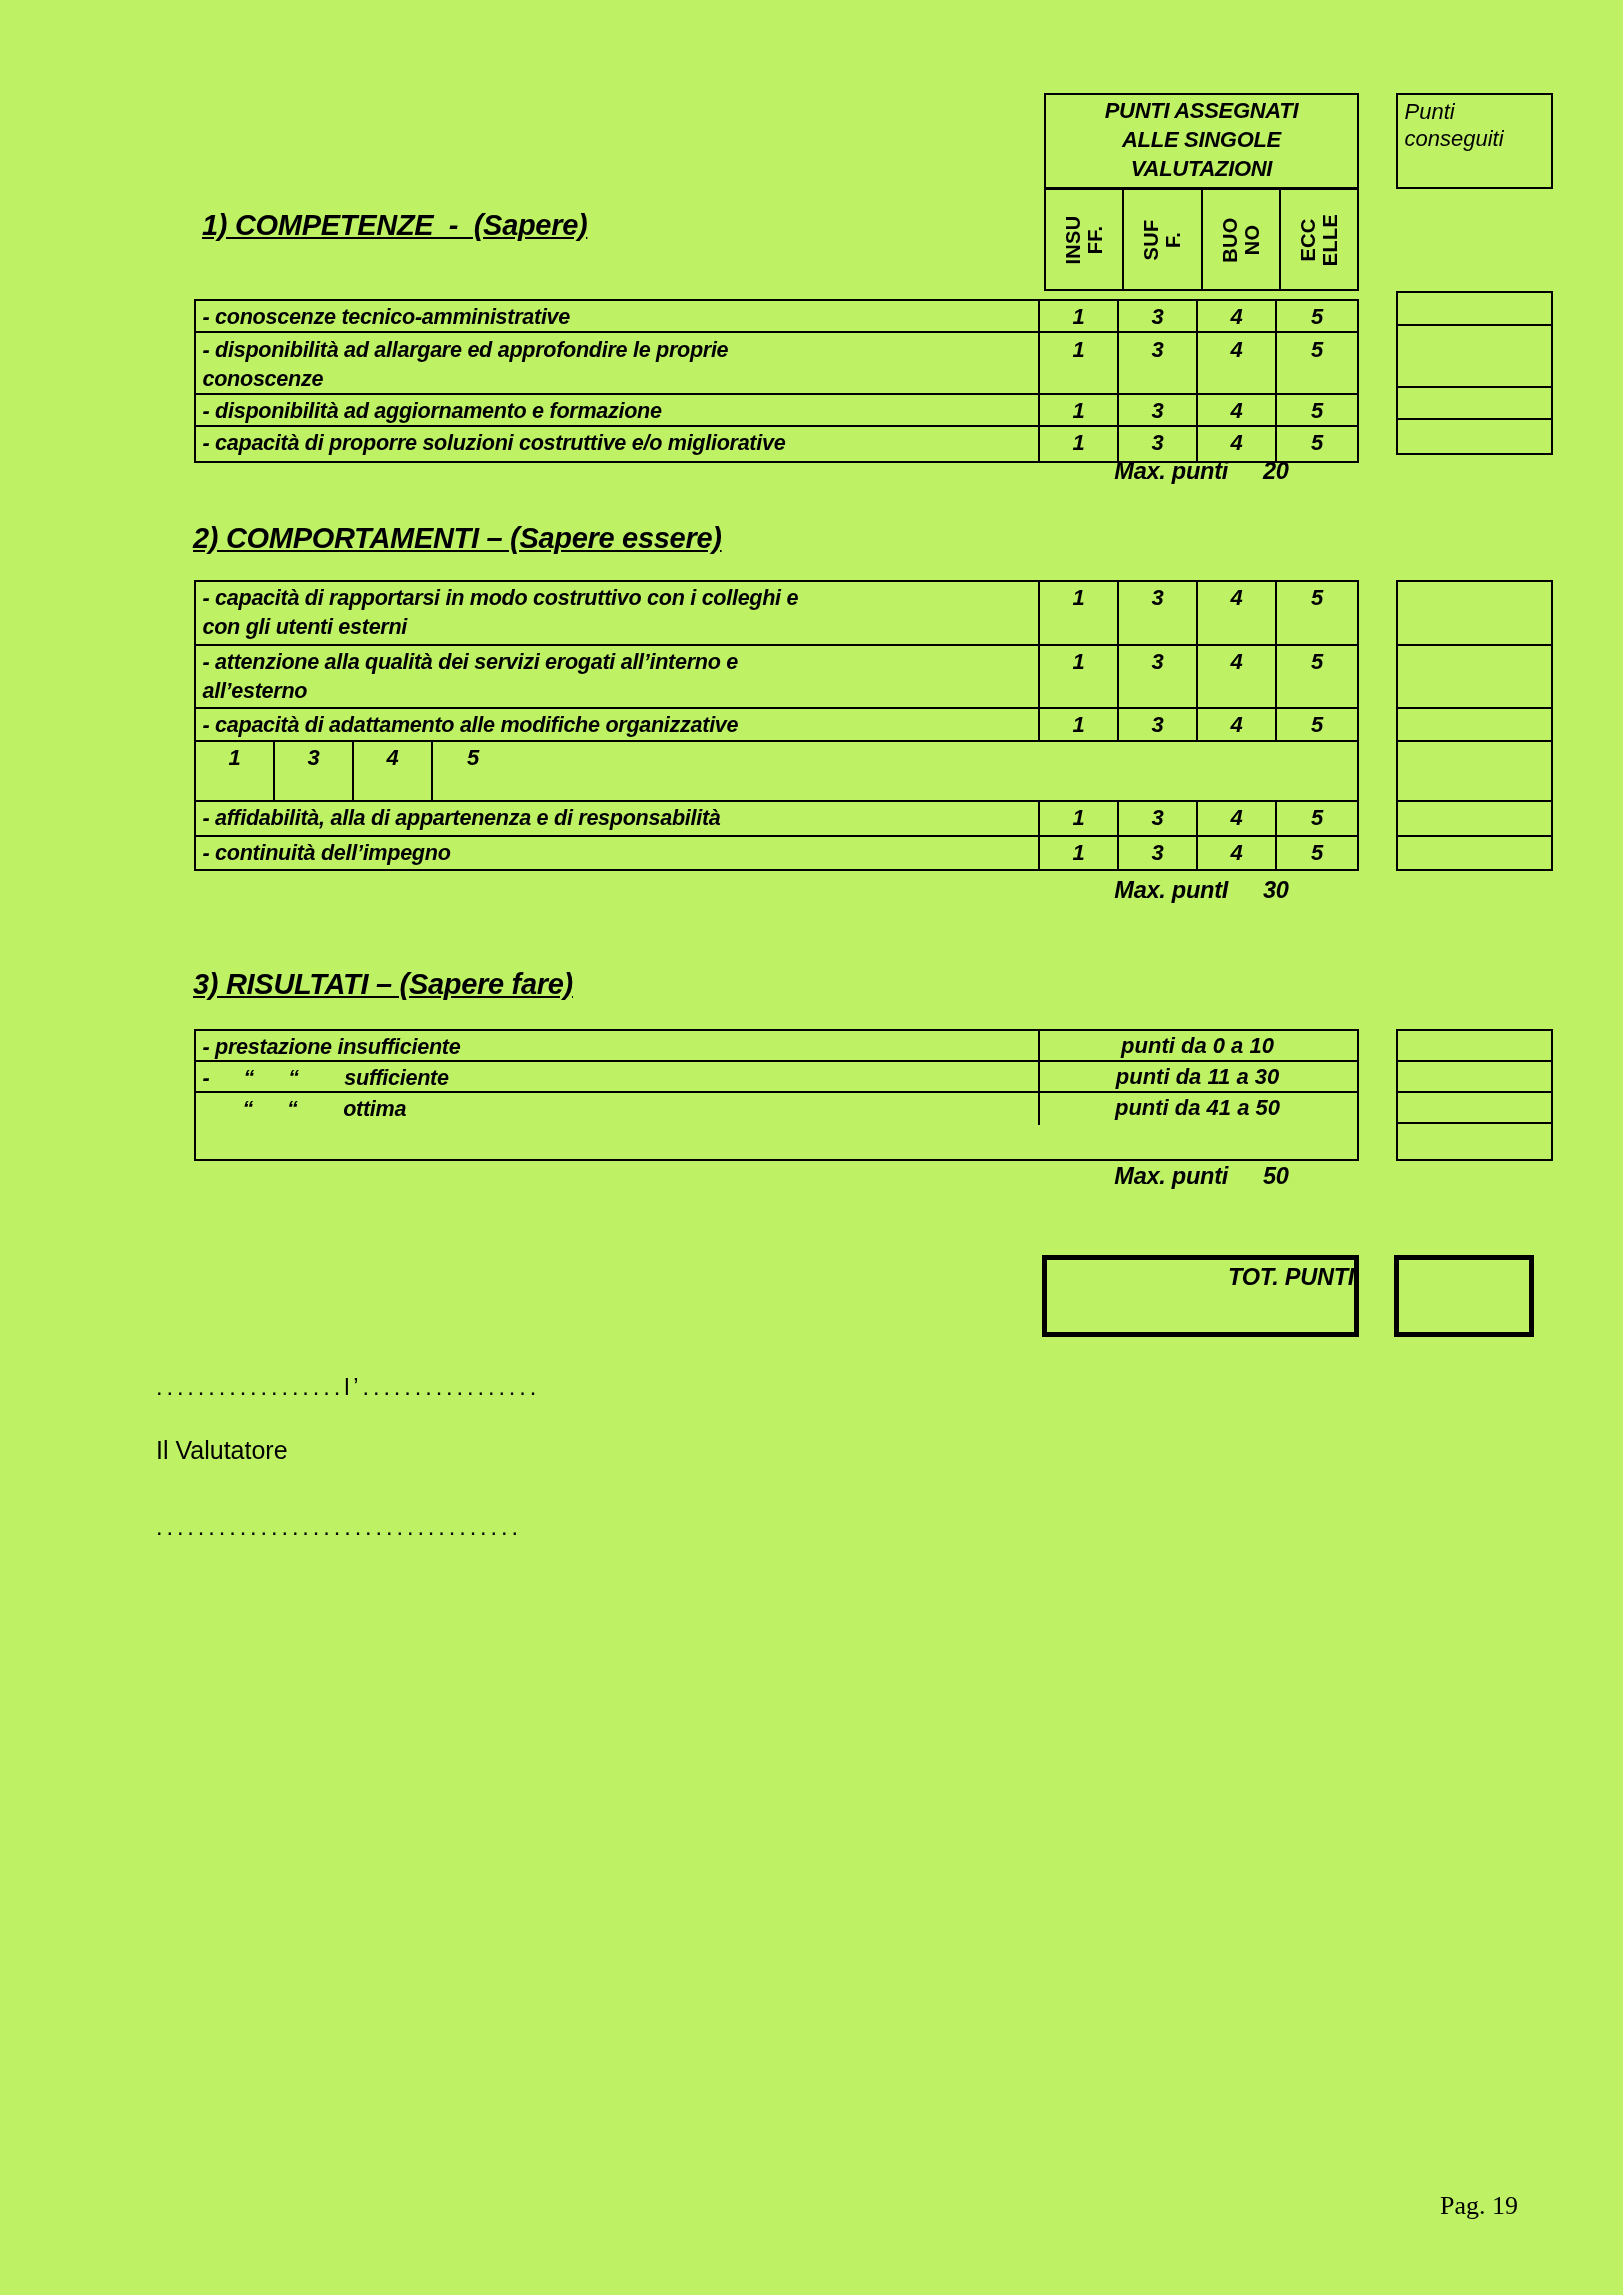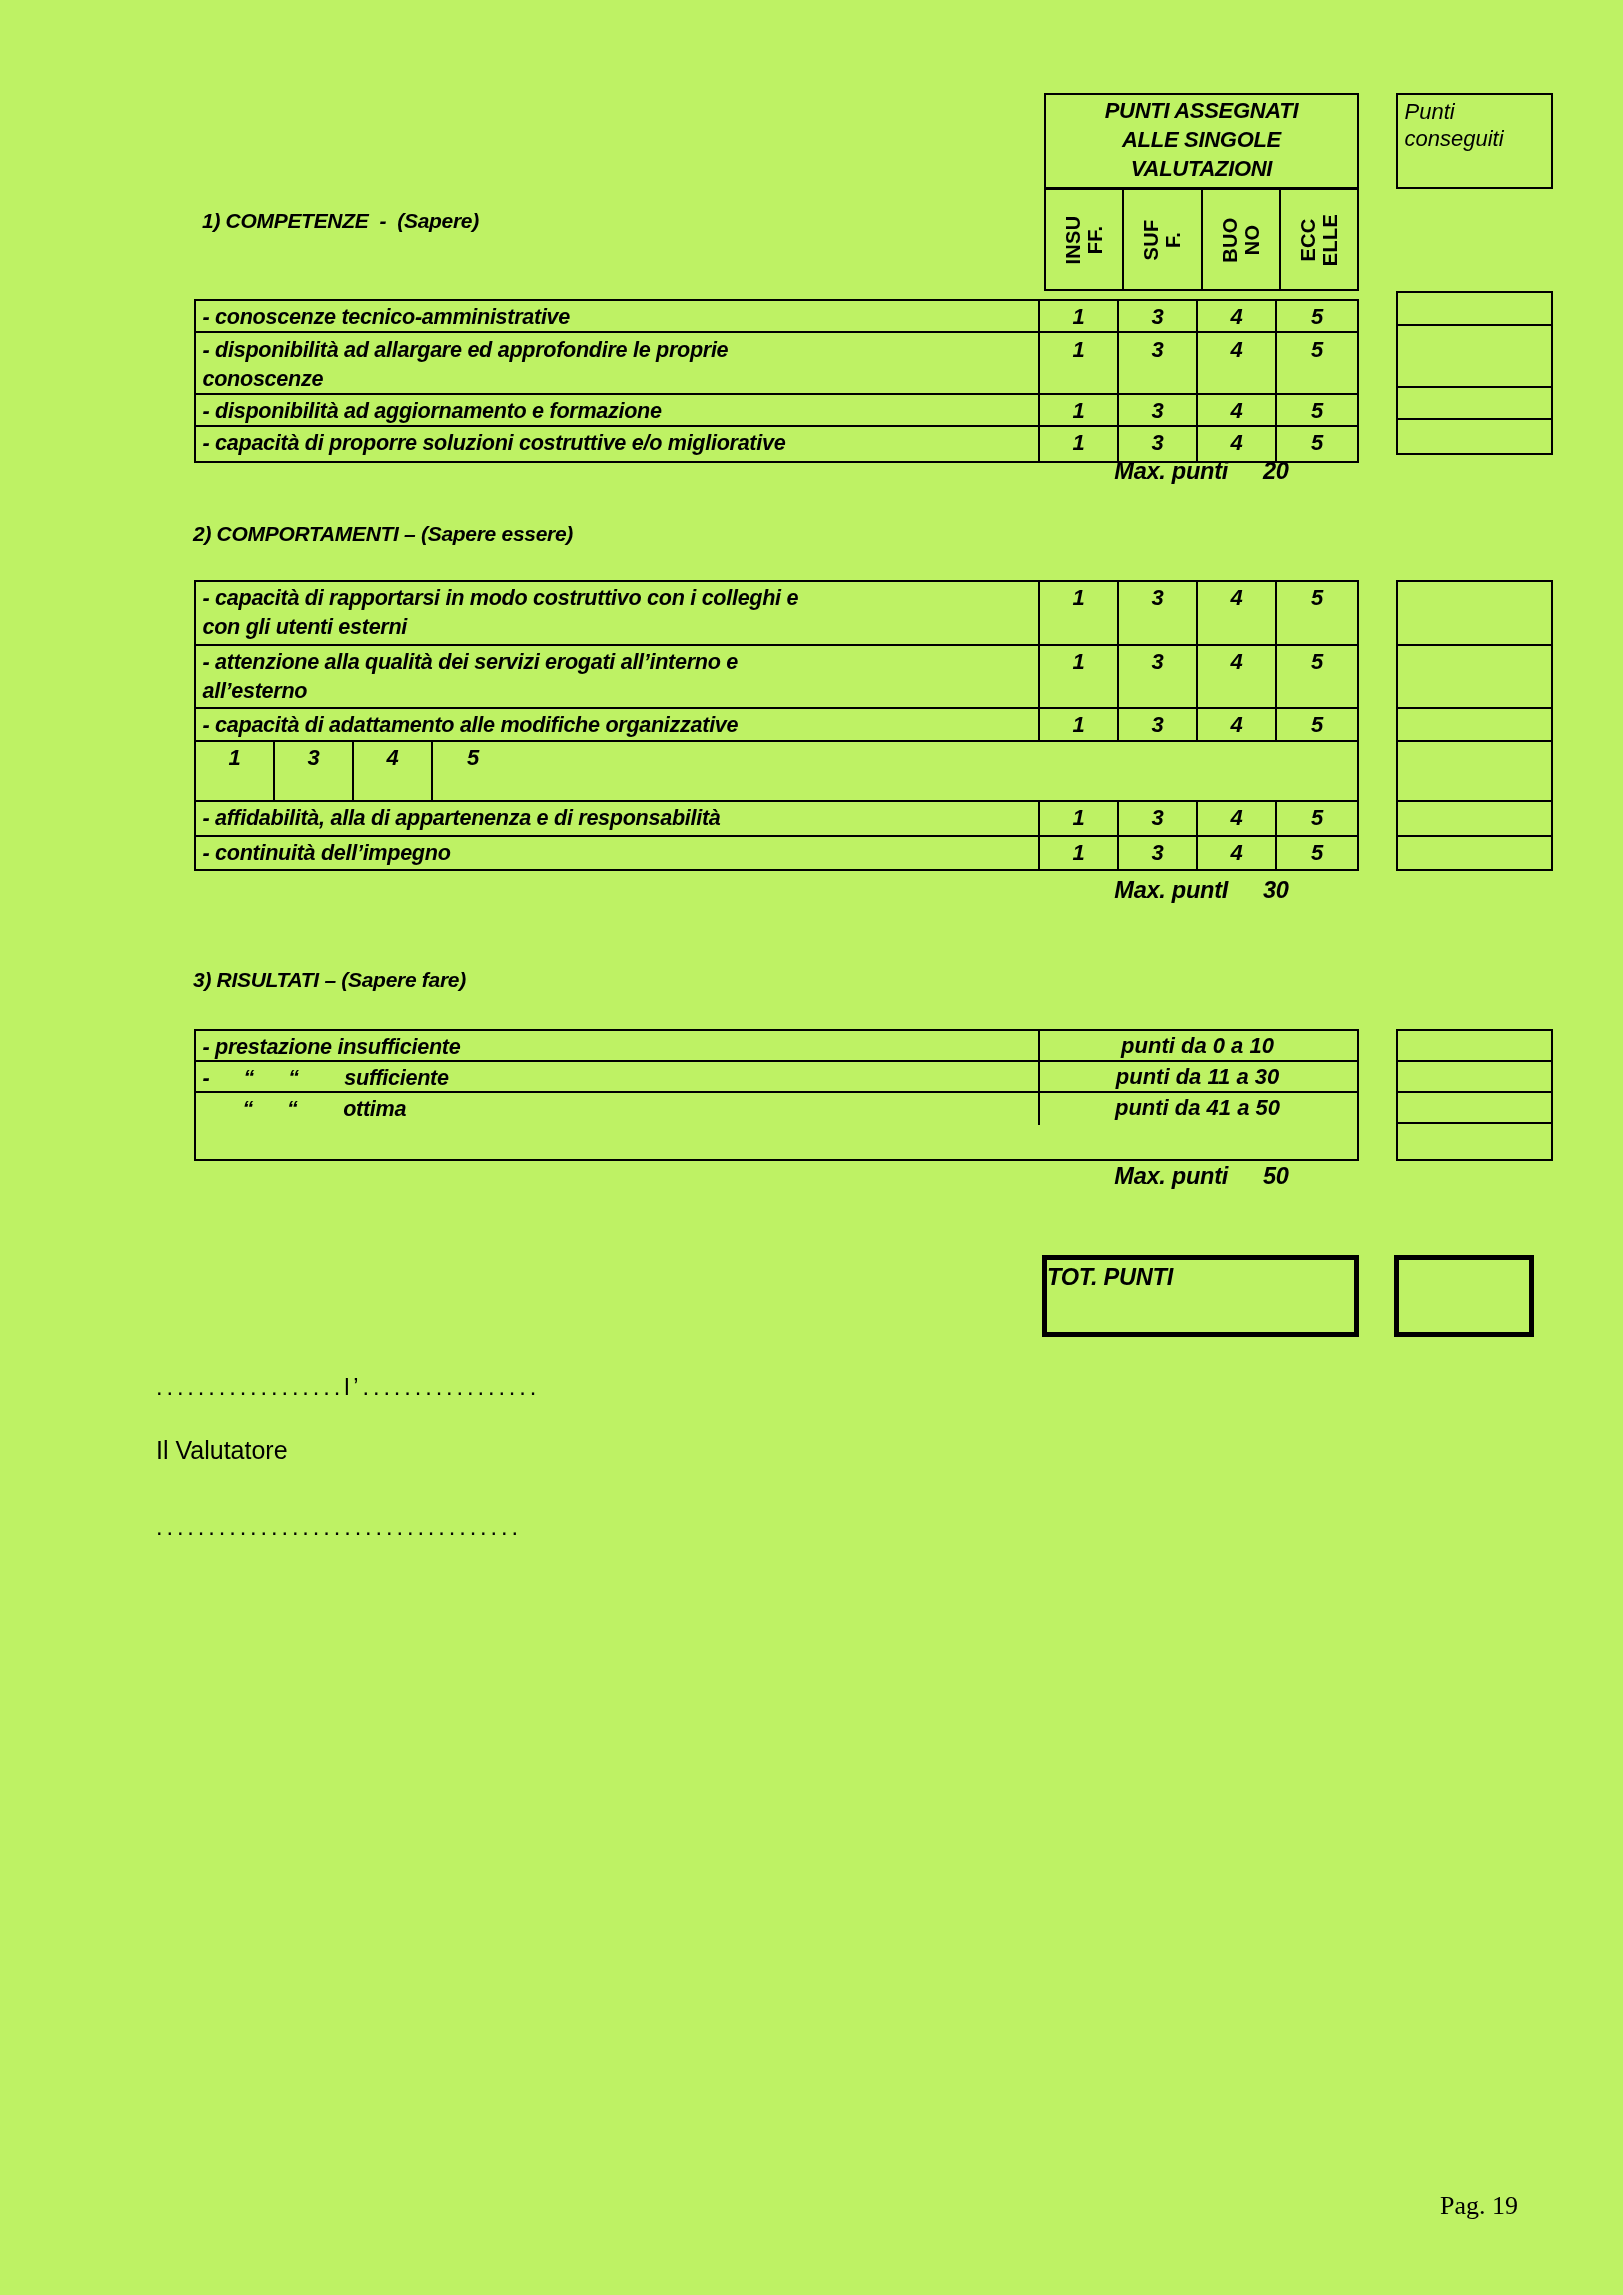--- a/index.html
+++ b/index.html
@@ -20,21 +20,21 @@
   }
 
   .vrow { display:flex; height:100%; }
   .vcell { flex:1; border-right:2.6px solid #000; display:flex; align-items:center; justify-content:center; }
   .vcell:last-child { border-right:none; }
   .vtext {
     transform:rotate(-90deg); font-weight:bold; font-size:20px; line-height:22px;
     text-align:center; white-space:pre-line; letter-spacing:0.3px;
   }
 
-  .sec-title { font-weight:bold; font-style:italic; font-size:21px; letter-spacing:-0.3px; }
+  .sec-title { font-weight:bold; font-style:italic; font-size:29px; letter-spacing:-0.3px;text-decoration:underline; }
 
   .tbl { border:2.6px solid #000; display:flex; flex-direction:column; }
   .trow { display:flex; border-bottom:2.6px solid #000; box-sizing:border-box; }
   .trow:last-child { border-bottom:none; }
   .cell-desc {
     width:844px; box-sizing:border-box; border-right:2.6px solid #000;
     font-weight:bold; font-style:italic; font-size:21.6px; line-height:29px;
     letter-spacing:-0.3px; padding:1.3px 10.5px 0 6.5px; white-space:pre-line;
   }
   .cell-val {
@@ -50,21 +50,21 @@
 
   .rcol { border:2.6px solid #000; display:flex; flex-direction:column; }
   .rbox { border-bottom:2.6px solid #000; box-sizing:border-box; }
   .rbox:last-child { border-bottom:none; }
 
   .maxline {
     display:flex; justify-content:center; gap:35px;
     font-weight:bold; font-style:italic; font-size:23.6px; letter-spacing:-0.3px;
   }
 
-  .tot-label { text-align:left; font-weight:bold; font-style:italic; font-size:23.6px; padding-top:3.9px; letter-spacing:-0.3px; }
+  .tot-label { text-align:right; font-weight:bold; font-style:italic; font-size:23.6px; padding-top:3.9px; letter-spacing:-0.3px; }
 
   .dots { font-size:23.6px; letter-spacing:3.9px; line-height:29px; }
   .plain { font-size:25px; line-height:30px; }
   .pagenum { font-family:"Liberation Serif", serif; font-size:26px; }
 </style>
 </head>
 <body>
 
 <div class="page">
 

